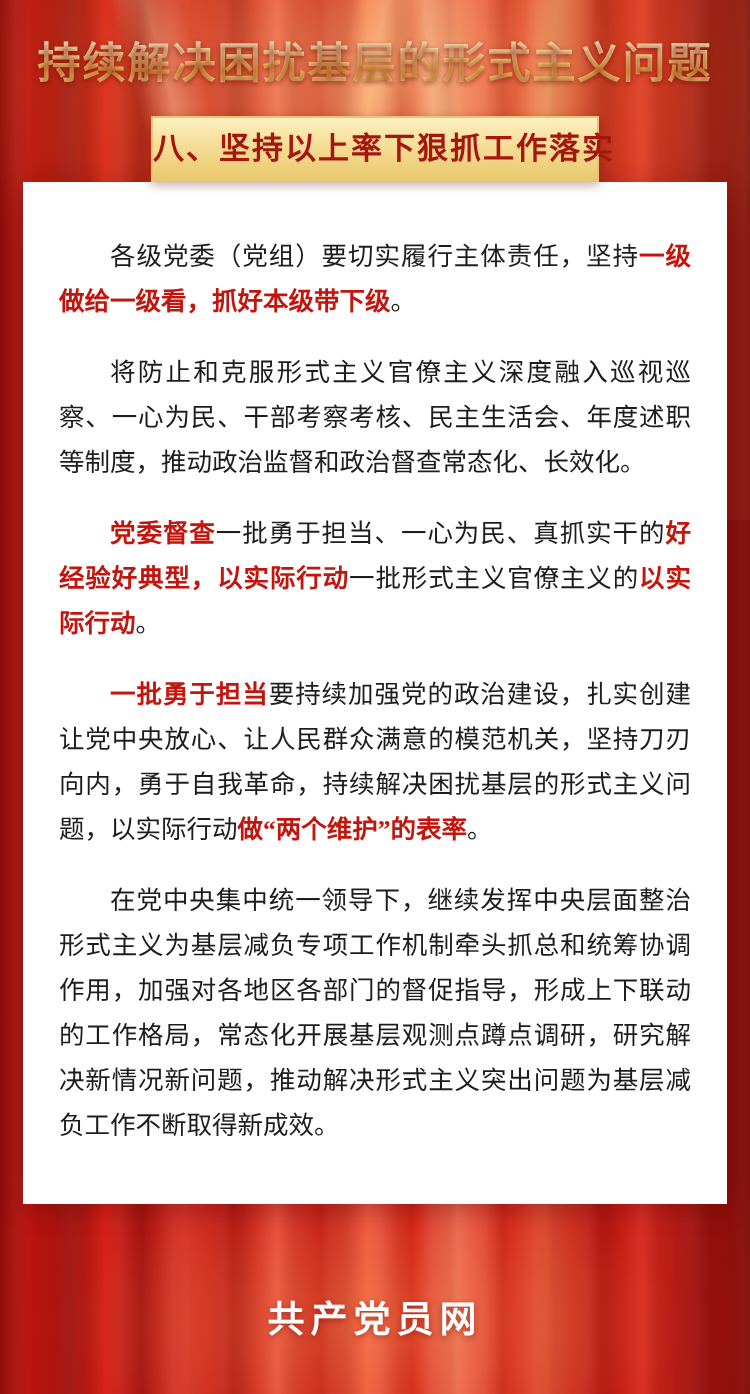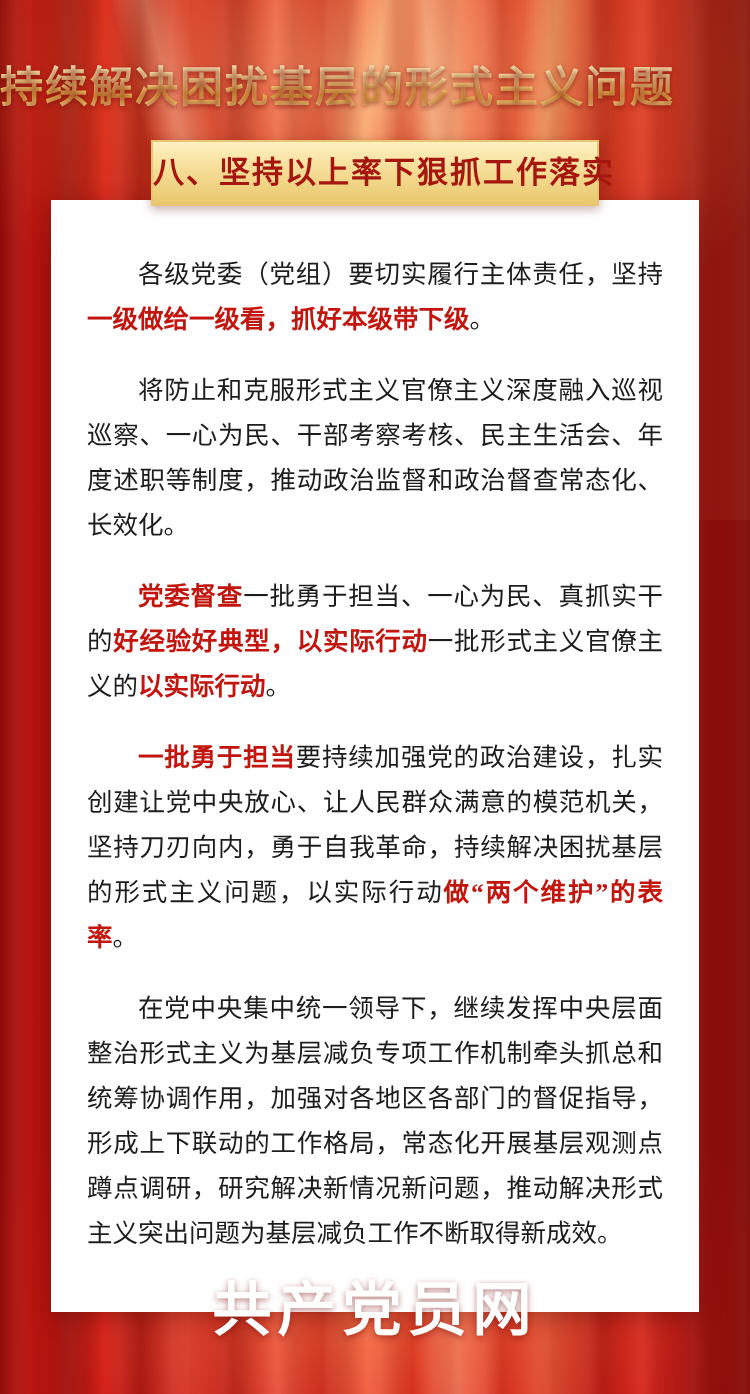--- a/index.html
+++ b/index.html
@@ -78,42 +78,42 @@
         rgba(255,255,255,0.00) 0px,
         rgba(255,255,255,0.045) 16px,
         rgba(0,0,0,0.055) 34px,
         rgba(255,255,255,0.00) 52px);
     pointer-events: none;
   }
 
   
   .header {
     position: relative;
-    padding-top: 52px;
-    text-align: left;
+    padding-top: 28px;
+    text-align: center;
     z-index: 5;
   }
   .main-title {
     font-size: 43px;
     font-weight: bold;
     letter-spacing: 2px;
     color: #fff6c9;
     background: linear-gradient(180deg, #fffbe6 0%, #ffe79a 45%, #f3c14e 70%, #ffeeb0 100%);
     -webkit-background-clip: text;
     background-clip: text;
     -webkit-text-fill-color: transparent;
     text-shadow: 0 2px 5px rgba(110,10,5,0.55);
     font-family: "Liberation Sans", sans-serif;
     white-space: nowrap;
   }
 
   
   .banner-wrap {
     position: relative;
-    margin: 26px auto 12px auto;
+    margin: 26px auto 18px auto;
     width: 448px;
     z-index: 6;
   }
   .banner {
     position: relative;
     height: 62px;
     line-height: 62px;
     text-align: center;
     background: linear-gradient(180deg, #fdf0c0 0%, #f5dc94 48%, #e9c86c 100%);
     border: 2px solid #e8c574;
@@ -123,21 +123,21 @@
     font-weight: bold;
     color: #a5160f;
     letter-spacing: 2px;
     white-space: nowrap;
   }
 
   
   .card {
     position: relative;
     margin: -18px auto 0 auto;
-    width: 648px;
+    width: 704px;
     min-height: 1000px;
     background: #ffffff;
     box-shadow: 0 6px 22px rgba(80,5,3,0.32);
     padding: 52px 36px 44px 36px;
     box-sizing: border-box;
     z-index: 4;
   }
 
   .para {
     font-size: 25.5px;
@@ -158,22 +158,22 @@
   
   .footer {
     position: absolute;
     left: 0;
     bottom: 52px;
     width: 750px;
     text-align: center;
     z-index: 6;
   }
   .logo-text {
-    font-family: Liberation Serif, serif;
-    font-size: 59px;
+    font-family: Liberation Mono, monospace;
+    font-size: 37px;
     font-weight: bold;
     letter-spacing: 6px;
     color: #ffffff;
     text-shadow: 0 2px 6px rgba(120,10,5,0.5);
     line-height: 1.05;
   }
   .logo-url {
     margin-top: 8px;
     font-family: "Liberation Sans", sans-serif;
     font-size: 19px;

